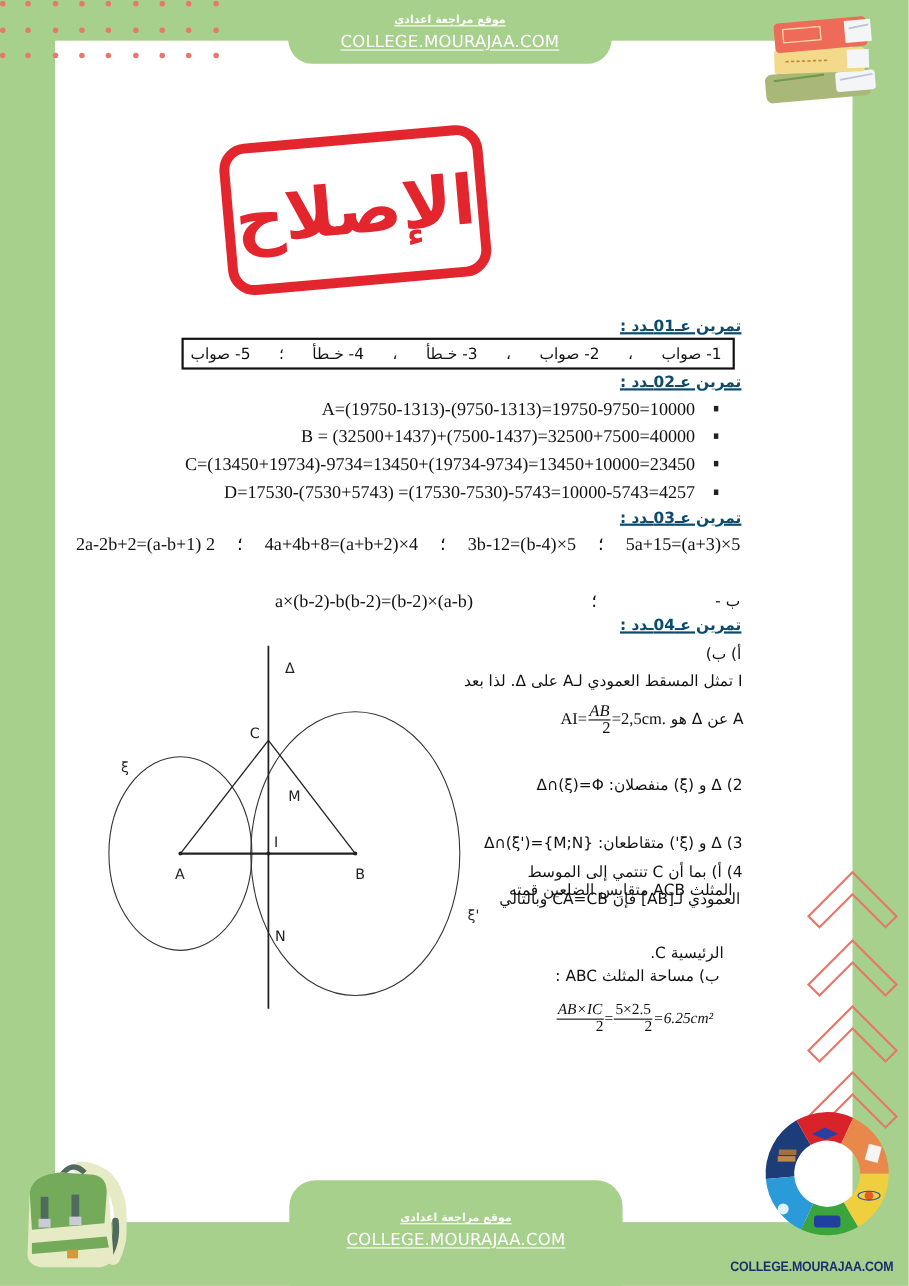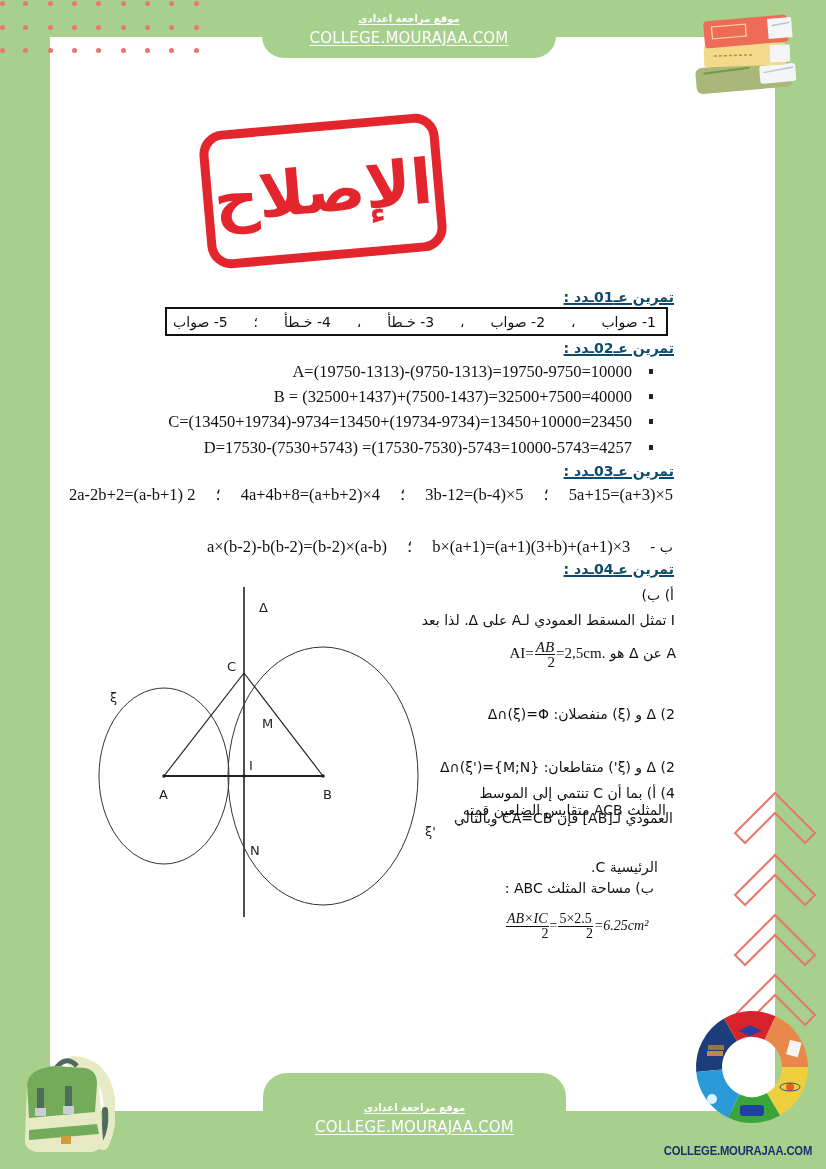--- a/index.html
+++ b/index.html
@@ -145,39 +145,38 @@
   <span>5×(a+3)=5a+15</span>
   <span>؛</span>
   <span>5×(b-4)=3b-12</span>
   <span>؛</span>
   <span>4×(a+b+2)=4a+4b+8</span>
   <span>؛</span>
   <span>2 (a-b+1)=2a-2b+2</span>
 </div>
 <div class="abs math row-rtl" style="left:230px;top:537px;width:443px">
   <span style="font-family:'DejaVu Sans',sans-serif;font-size:14px">ب -</span>
-  <span>3×(a+1)+b×(a+1)=(a+1)(3+b)</span>
   <span>؛</span>
   <span>a×(b-2)-b(b-2)=(b-2)×(a-b)</span>
 </div>
 
 <div class="abs ex-title" dir="rtl" style="top:561px">تمرين عـ04ـدد :</div>
 <div class="abs ar-line" dir="rtl" style="right:152px;top:585px">أ) ب)</div>
 <div class="abs ar-line" dir="rtl" style="right:151px;top:610px">I تمثل المسقط العمودي لـA على Δ. لذا بعد</div>
 <div class="abs ar-line" dir="rtl" style="right:150px;top:640px;line-height:26px">
   <span>A عن Δ هو</span>
   <span class="ltr math" style="font-size:15px">
     <span>AI=</span><span class="frac">
         <span class="num">AB</span>
         <span class="den">2</span>
       </span><span>=2,5cm</span><span>.</span>
   </span>
 </div>
 <div class="abs ar-line" dir="rtl" style="right:151px;top:704px">2) Δ و (ξ) منفصلان: Δ∩(ξ)=Φ</div>
-<div class="abs ar-line" dir="rtl" style="right:151px;top:757px">2) Δ و (ξ') متقاطعان: Δ∩(ξ')={M;N}</div>
+<div class="abs ar-line" dir="rtl" style="right:151px;top:757px">3) Δ و (ξ') متقاطعان: Δ∩(ξ')={M;N}</div>
 <div class="abs ar-line" dir="rtl" style="right:151px;top:783px">4) أ) بما أن C تنتمي إلى الموسط</div>
 <div class="abs ar-line" dir="rtl" style="right:153px;top:808px">العمودي لـ[AB] فإن CA=CB وبالتالي</div>
 <div class="abs ar-line" dir="rtl" style="right:160px;top:800px">المثلث ACB متقايس الضلعين قمته</div>
 <div class="abs ar-line" dir="rtl" style="right:168px;top:857px">الرئيسية C.</div>
 <div class="abs ar-line" dir="rtl" style="right:172px;top:878px">ب) مساحة المثلث ABC :</div>
 <div class="abs math" style="left:505px;top:912px;font-size:14px;line-height:28px">
   <span class="frac">
       <span class="num">AB×IC</span>
       <span class="den">2</span>
     </span><span>=</span><span class="frac" style="font-style:normal">

